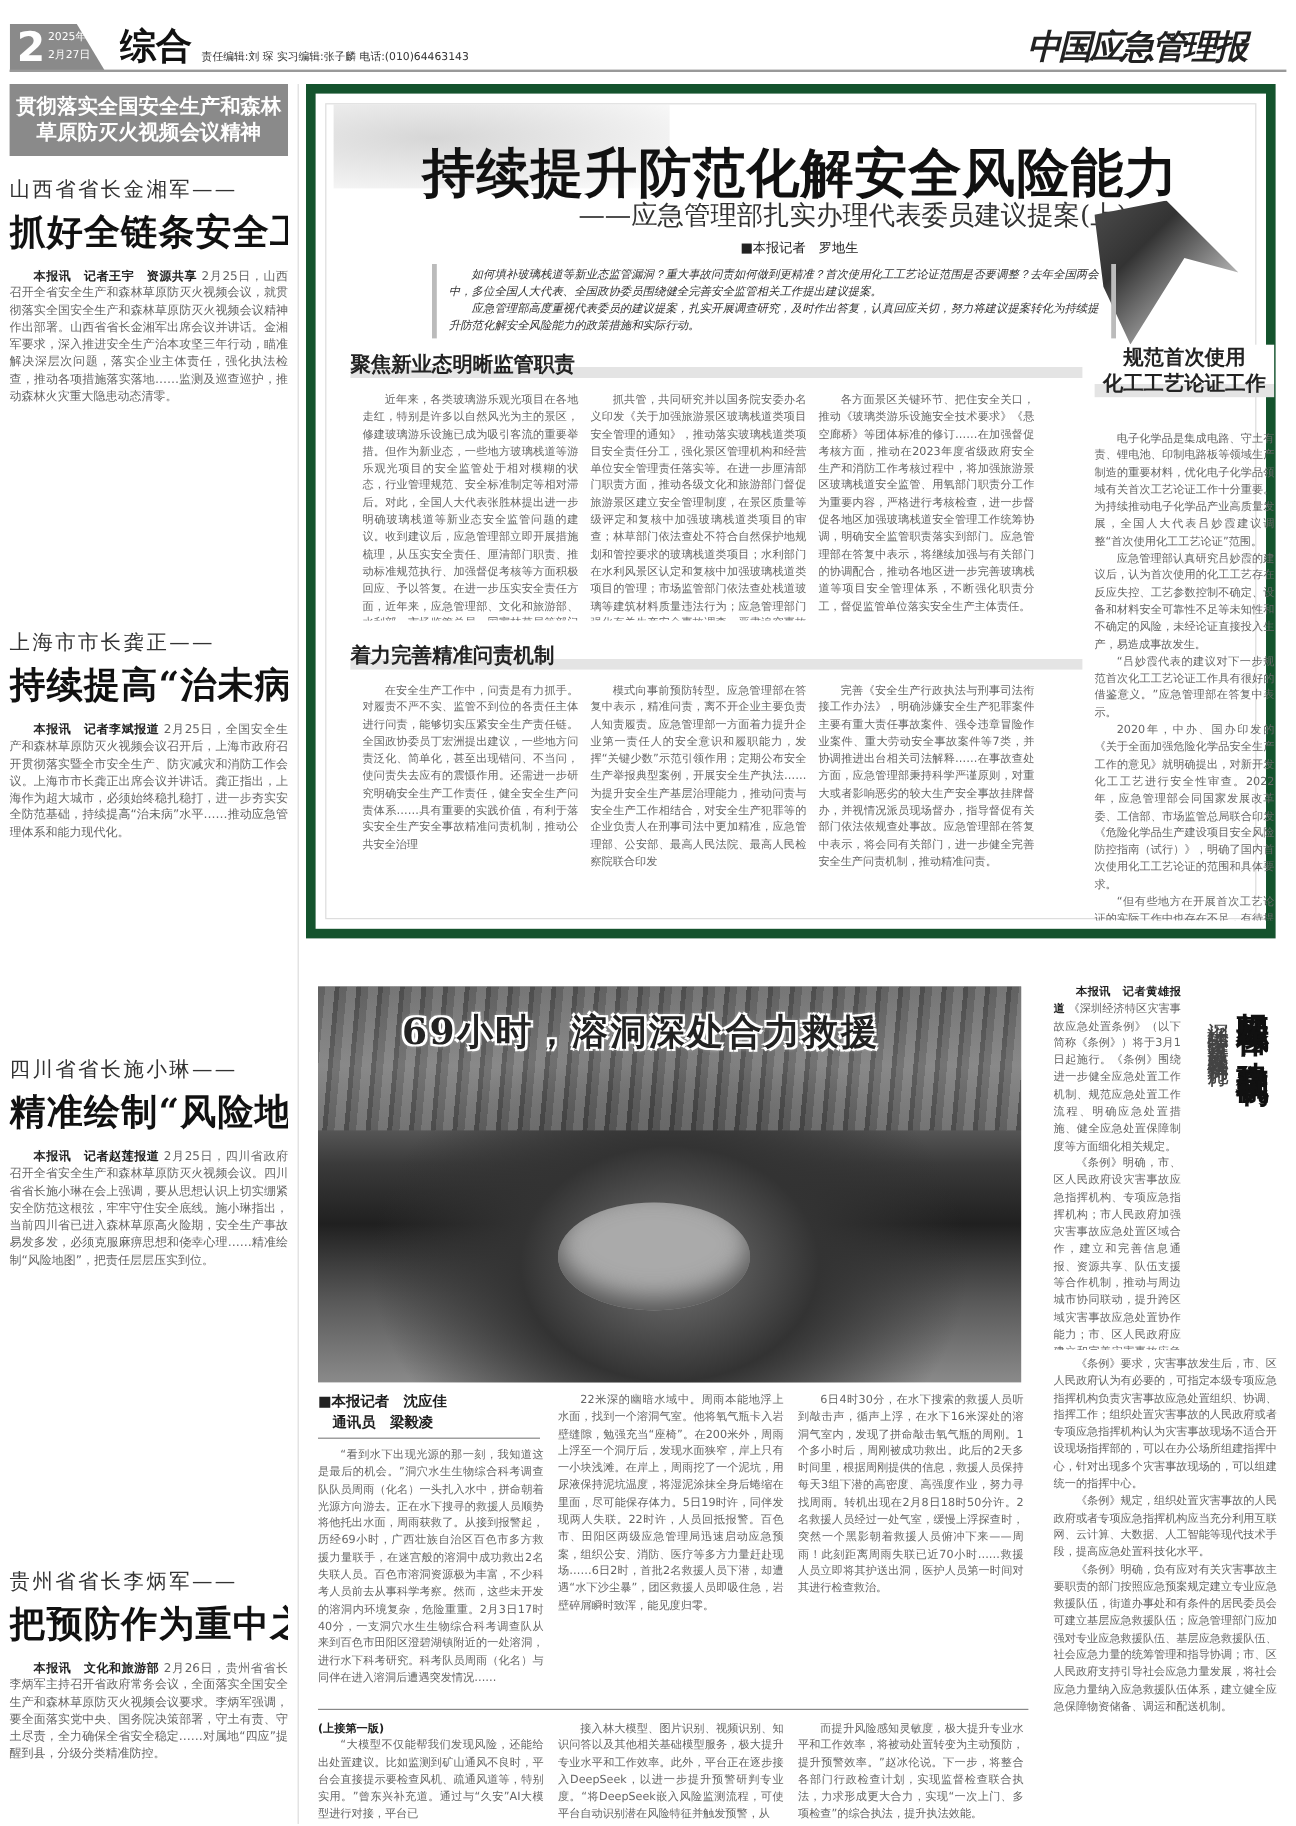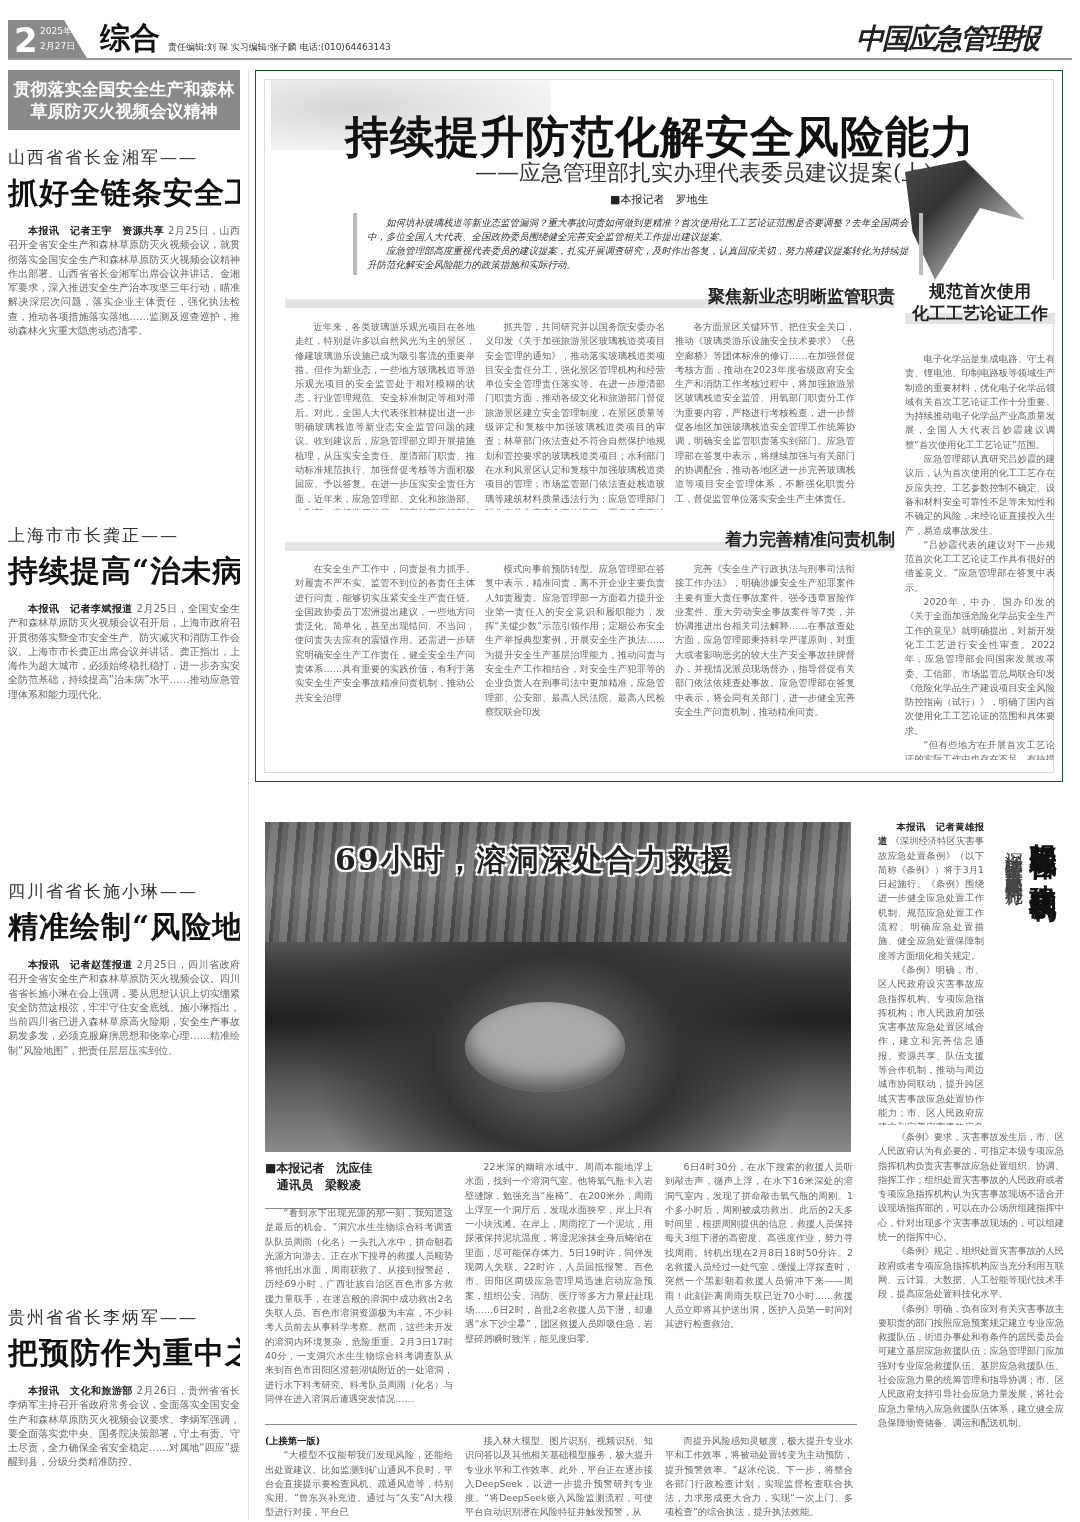--- a/index.html
+++ b/index.html
@@ -12,43 +12,43 @@
 .editors{position:absolute;left:168px;top:41px;font:9px "DejaVu Sans",sans-serif;color:#333}
 .masthead{position:absolute;right:42px;top:20px;font:italic bold 28px "DejaVu Serif",serif;color:#222;letter-spacing:-2px}
 .hrule{position:absolute;left:8px;top:58px;width:1064px;height:2px;background:#999}
 .left{position:absolute;left:8px;top:70px;width:232px}
 .banner{background:#8a8a8a;color:#fff;font:bold 17px "DejaVu Sans",sans-serif;text-align:center;padding:8px 4px;line-height:22px;margin-bottom:16px}
 .kicker{font:17px "DejaVu Serif",serif;letter-spacing:2px;color:#333}
 .big{font:bold 30px "DejaVu Serif",serif;letter-spacing:1px;margin:4px 0 10px;color:#111;white-space:nowrap}
 .body{font:10px/14.3px "DejaVu Sans",sans-serif;color:#666;text-indent:2em;text-align:justify}
 .body b{color:#222}
 .story{margin-bottom:16px}
-.redbox{position:absolute;left:255px;top:70px;width:808px;height:712px;border:1px solid #14532d}
+.redbox{position:absolute;left:255px;top:70px;width:808px;height:712px;border:8px solid #14532d}
 .innerbox{position:absolute;left:8px;top:8px;right:8px;bottom:8px;border:1px solid #ddd}
 .flagart{position:absolute;left:6px;top:0;width:280px;height:70px;background:radial-gradient(ellipse at 30% 40%,#ccc,#eee 70%,transparent);opacity:.8}
 .main-title{position:absolute;left:80px;top:28px;font:bold 44px "DejaVu Sans",sans-serif;color:#111;letter-spacing:1px}
 .subtitle{position:absolute;left:210px;top:78px;font:22px "DejaVu Serif",serif;color:#333}
 .byline{position:absolute;left:345px;top:112px;font:11px "DejaVu Sans",sans-serif;color:#222}
 .pillar{position:absolute;left:610px;top:80px;width:150px;height:120px;background:linear-gradient(135deg,#555,#333 40%,#999 70%,#fff);clip-path:polygon(20% 10%,60% 0,100% 50%,70% 40%,40% 100%,25% 60%)}
 .lede{position:absolute;left:88px;top:133px;width:570px;padding:3px 10px;border-left:4px solid #bbb;border-right:4px solid #bbb;font:italic 9.5px/14px "DejaVu Serif",serif;color:#333}
 .lede p{text-indent:2em}
-.subhead{position:absolute;font:bold 17px "DejaVu Serif",serif;color:#222;text-align:right;background:linear-gradient(#fff 60%,#e4e4e4 60%)}
+.subhead{position:absolute;font:bold 17px "DejaVu Serif",serif;color:#222;text-align:left;background:linear-gradient(#fff 60%,#e4e4e4 60%)}
 .cols{position:absolute;display:flex;gap:10px}
 .col{width:180px;font:9.3px/14.3px "DejaVu Sans",sans-serif;color:#666;text-align:justify}
 .col p{text-indent:2em}
 .sidecol{position:absolute;left:640px;top:200px;width:150px}
 .sidehead{font:bold 17px "DejaVu Serif",serif;text-align:center;line-height:22px;background:linear-gradient(#fff 75%,#e4e4e4 75%);margin-bottom:28px}
 .photo{position:absolute;left:265px;top:822px;width:586px;height:330px;background:
 radial-gradient(ellipse at 50% 70%,#777 0,#333 30%,transparent 60%),
 linear-gradient(180deg,#5a5a5a 0,#8a8a8a 20%,#3a3a3a 45%,#202020 60%,#5a5a5a 80%,#8a8a8a 100%);overflow:hidden}
 .photo::before{content:"";position:absolute;left:0;right:0;top:0;height:120px;background:repeating-linear-gradient(95deg,#666 0 6px,#888 6px 14px,#444 14px 18px);opacity:.6}
 .raft{position:absolute;left:200px;top:180px;width:160px;height:90px;border-radius:50%;background:#aaa;box-shadow:inset 0 -10px 20px #555}
 .photo-title{position:absolute;left:70px;top:18px;font:bold 30px "DejaVu Serif",serif;color:#222;text-shadow:-2px -2px 0 #fff,2px -2px 0 #fff,-2px 2px 0 #fff,2px 2px 0 #fff,0 0 4px #fff;letter-spacing:2px;z-index:2}
 .cave-text{position:absolute;left:265px;top:1160px;width:590px}
-.cbyline{position:absolute;left:0;top:0;width:185px;font:bold 12px/17px "DejaVu Sans",sans-serif;color:#222;border-bottom:1px solid #888;padding-bottom:14px}
+.cbyline{position:absolute;left:0;top:0;width:185px;font:bold 12px/17px "DejaVu Sans",sans-serif;color:#222;border-bottom:1px solid #888;padding-bottom:4px}
 .cols2{position:absolute;display:flex;gap:12px}
 .col2{width:188px;font:9.3px/14.3px "DejaVu Sans",sans-serif;color:#666;text-align:justify}
 .col2 p{text-indent:2em}
 .divider{position:absolute;left:265px;top:1424px;width:592px;height:1px;background:#888}
 .sz{position:absolute;left:870px;top:818px;width:200px;height:700px}
 .sz-head{position:absolute;right:10px;top:4px;writing-mode:vertical-rl;font:bold 27px "DejaVu Serif",serif;color:#111;letter-spacing:2px;line-height:34px}
 .sz-sub{position:absolute;right:44px;top:20px;writing-mode:vertical-rl;font:18px "DejaVu Serif",serif;color:#444;letter-spacing:2px}
 .sz-body{position:absolute;left:8px;top:2px;width:106px;font:9.3px/14.3px "DejaVu Sans",sans-serif;color:#666;text-align:justify}
 .sz-body2{position:absolute;left:8px;top:312px;width:186px;font:9.3px/14.3px "DejaVu Sans",sans-serif;color:#666;text-align:justify}
 .sz-body p,.sz-body2 p{text-indent:2em}

